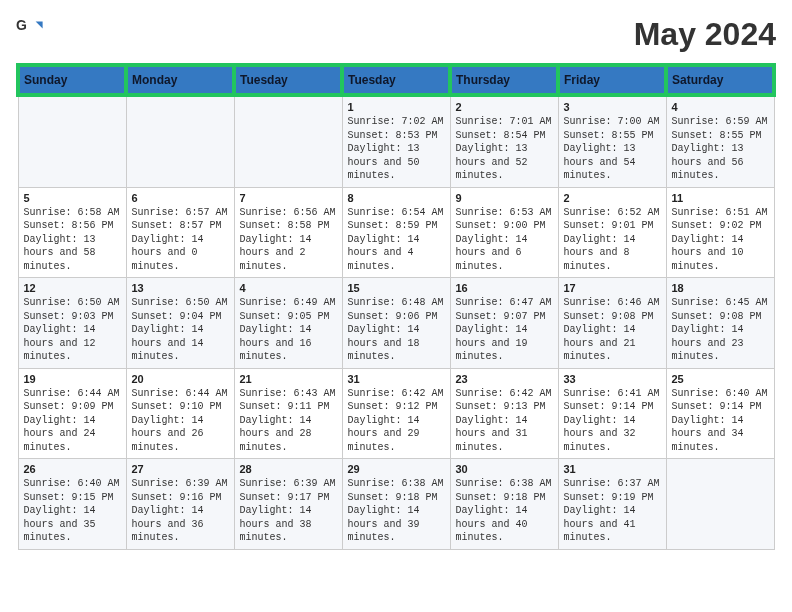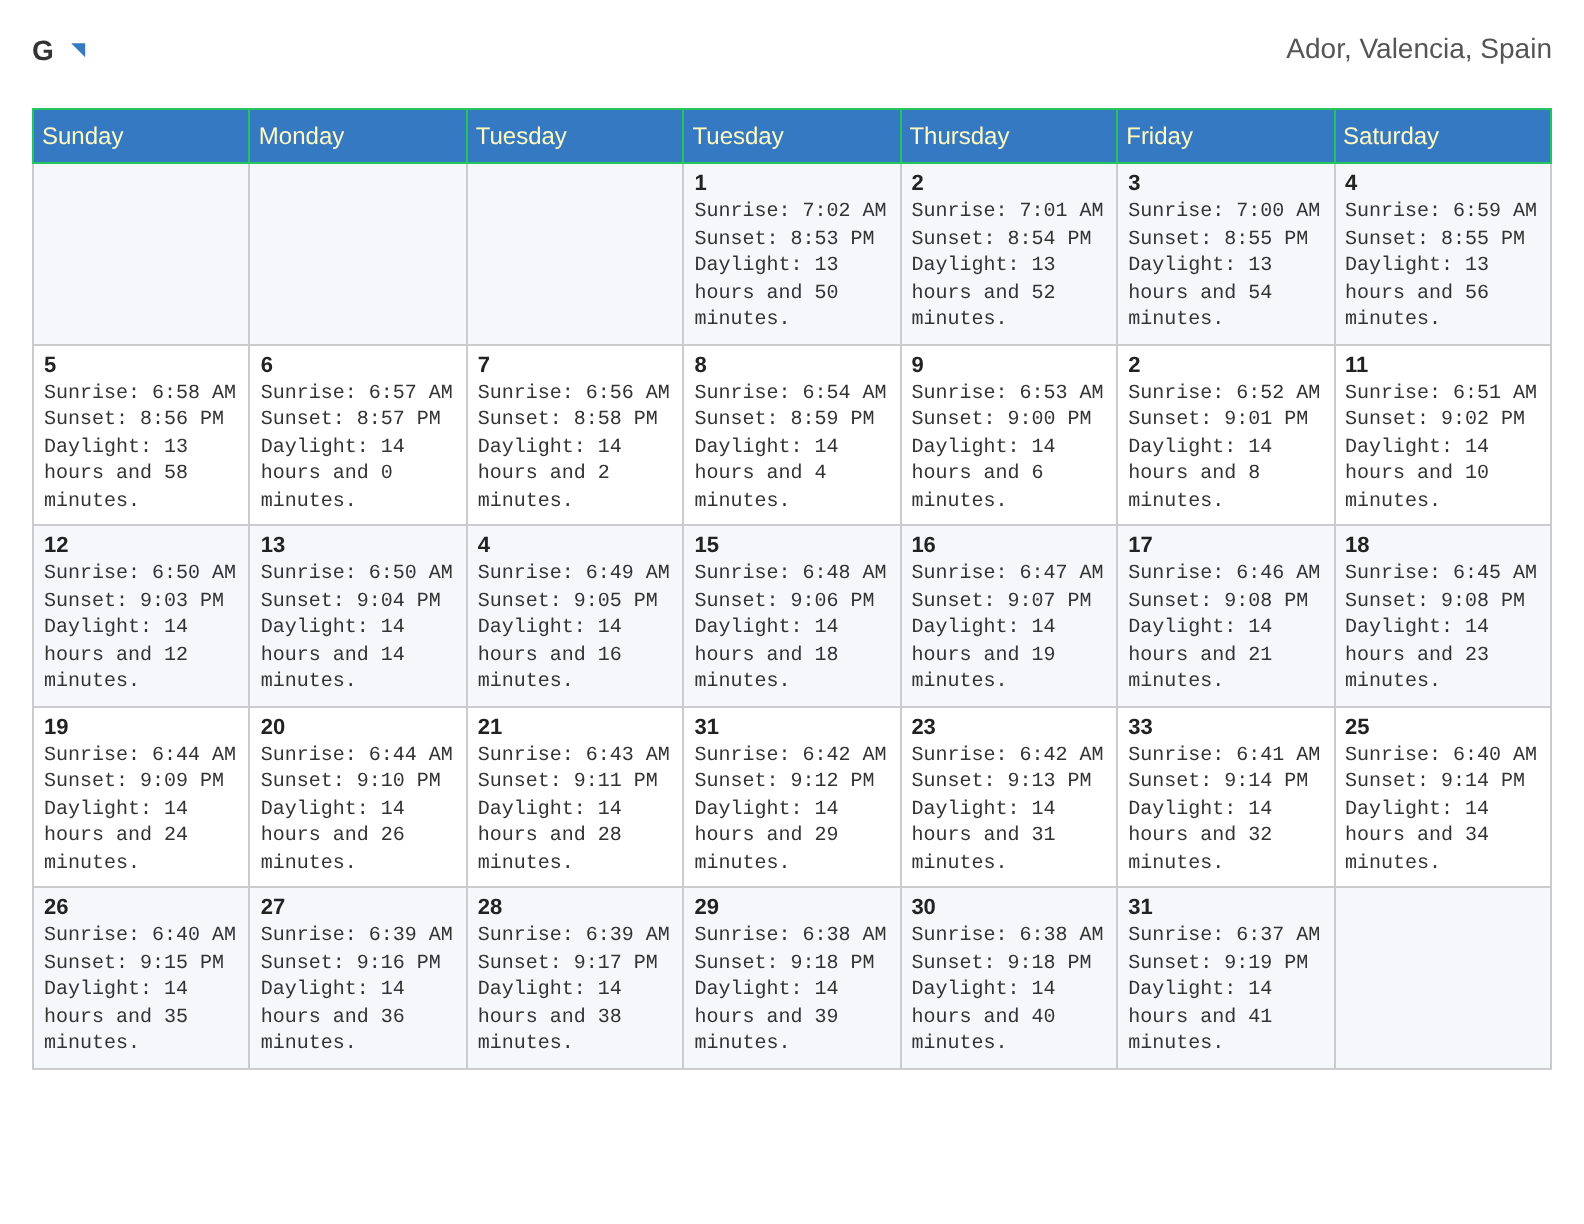--- a/index.html
+++ b/index.html
@@ -46,26 +46,26 @@
       font-size: 14px;
       color: #555;
     }
     table {
       width: 100%;
       border-collapse: collapse;
       table-layout: fixed;
     }
     thead tr th {
       background: #3579c2;
-      color: #fef9c3;
+      color: #0f172a;
       font-size: 12px;
-      font-weight: normal;
+      font-weight: bold;
       padding: 6px 4px;
       text-align: left;
-      border: 1px solid #22c55e;
+      border: 4px solid #22c55e;
     }
     tbody tr td {
       vertical-align: top;
       border: 1px solid #ccc;
       padding: 4px 5px;
       font-size: 10px;
       color: #222;
       height: 80px;
       background: #fff;
     }
@@ -92,21 +92,21 @@
 <body>
 
 <div class="header">
   <div class="logo">
     <svg class="logo-icon" viewBox="0 0 40 40">
       <text y="20" font-size="20" fill="#333" font-family="Arial" font-weight="bold">G</text>
       <polygon points="28,8 38,8 38,18" fill="#3579c2"></polygon>
     </svg>
   </div>
   <div class="title-block">
-    <div class="location">Ador, Valencia, Spain</div>
+    <div class="month-year">May 2024</div>
   </div>
 </div>
 
 <table>
   <thead>
     <tr>
     <th>Sunday</th>
         <th>Monday</th>
         <th>Tuesday</th>
         <th>Tuesday</th>

